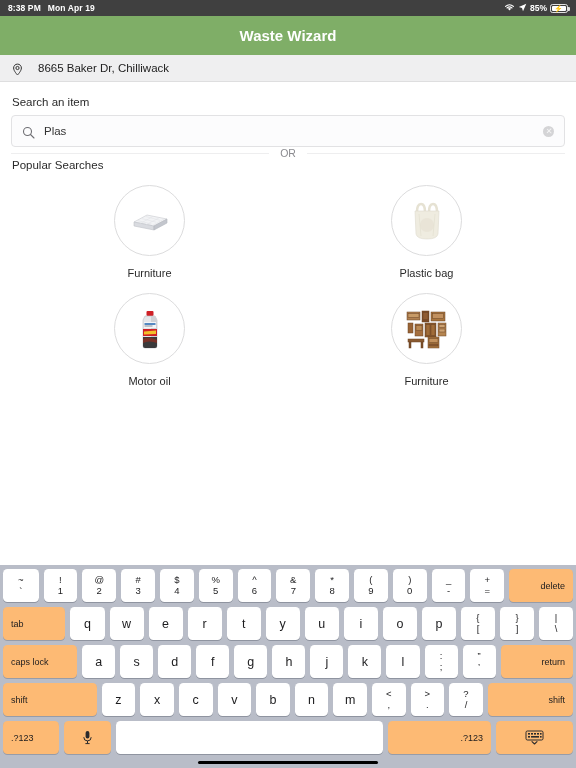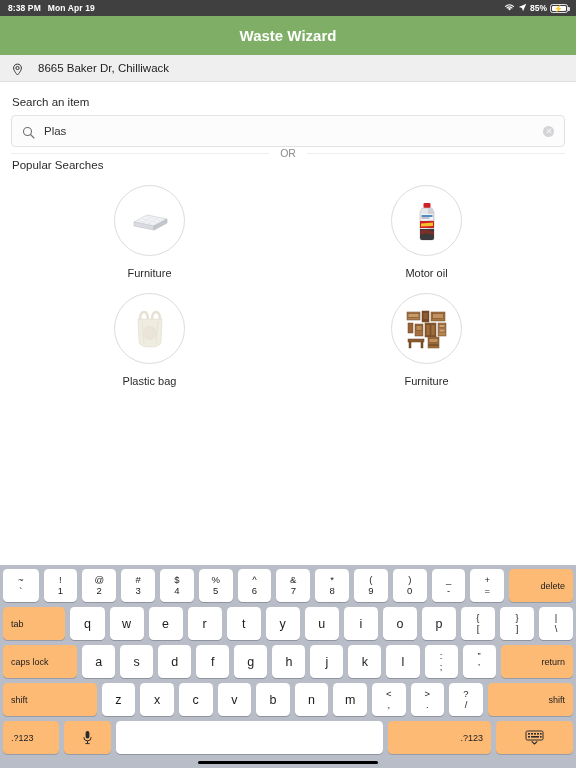--- a/index.html
+++ b/index.html
@@ -286,50 +286,50 @@
             </g>
           </svg>
         </div>
         <div class="tile-label">Furniture</div>
       </div>
 
       <div class="tile">
         <div class="tile-circle">
           <svg class="tile-art" viewBox="0 0 46 46">
             <g>
+              <path d="M13 14 Q13 6 17 6 Q21 6 21 14" fill="none" stroke="#e6e2d3" stroke-width="2.6" stroke-linecap="round"></path>
+              <path d="M25 14 Q25 6 29 6 Q33 6 33 14" fill="none" stroke="#e6e2d3" stroke-width="2.6" stroke-linecap="round"></path>
+              <path d="M11 13 L35 13 L34 36 Q33 41 23 41 Q13 41 12 36 Z" fill="#efece0" stroke="#dedace" stroke-width="0.6"></path>
+              <ellipse cx="23" cy="27" rx="7" ry="7" fill="#e4e0d0" opacity="0.6"></ellipse>
+              <path d="M15 16 L17 38" stroke="#e3dfd0" stroke-width="0.7"></path>
+              <path d="M31 16 L29 38" stroke="#e3dfd0" stroke-width="0.7"></path>
+            </g>
+          </svg>
+        </div>
+        <div class="tile-label">Plastic bag</div>
+      </div>
+
+      <div class="tile">
+        <div class="tile-circle">
+          <svg class="tile-art" viewBox="0 0 46 46">
+            <g>
               <rect x="19.5" y="5" width="7" height="5" rx="1" fill="#cf2026"></rect>
               <path d="M18 10 L28 10 L30 14 L30 40 Q30 42 28 42 L18 42 Q16 42 16 40 L16 14 Z" fill="#e6e7ea" stroke="#b9bcc2" stroke-width="0.6"></path>
               <path d="M24 10 L28 10 L30 14 L30 40 Q30 42 28 42 L24 42 Z" fill="#cfd1d6"></path>
               <rect x="17" y="16" width="12" height="6" fill="#f4f5f7"></rect>
               <rect x="17.5" y="17.2" width="11" height="1.6" fill="#2f6fb5"></rect>
               <rect x="17.5" y="19.4" width="8" height="1.2" fill="#9aa1ab"></rect>
               <path d="M16 23 L30 23 L30 30 L16 30 Z" fill="#cf2026"></path>
               <path d="M17 25.5 L29 24.5 L29 28 L17 28.6 Z" fill="#f2c02a"></path>
               <path d="M16 31 L30 31 L30 40 Q30 42 28 42 L18 42 Q16 42 16 40 Z" fill="#3a3a3c"></path>
               <path d="M16 33 Q22 30 30 34 L30 37 Q22 34 16 37 Z" fill="#8e2f22" opacity="0.75"></path>
             </g>
           </svg>
         </div>
         <div class="tile-label">Motor oil</div>
-      </div>
-
-      <div class="tile">
-        <div class="tile-circle">
-          <svg class="tile-art" viewBox="0 0 46 46">
-            <g>
-              <path d="M13 14 Q13 6 17 6 Q21 6 21 14" fill="none" stroke="#e6e2d3" stroke-width="2.6" stroke-linecap="round"></path>
-              <path d="M25 14 Q25 6 29 6 Q33 6 33 14" fill="none" stroke="#e6e2d3" stroke-width="2.6" stroke-linecap="round"></path>
-              <path d="M11 13 L35 13 L34 36 Q33 41 23 41 Q13 41 12 36 Z" fill="#efece0" stroke="#dedace" stroke-width="0.6"></path>
-              <ellipse cx="23" cy="27" rx="7" ry="7" fill="#e4e0d0" opacity="0.6"></ellipse>
-              <path d="M15 16 L17 38" stroke="#e3dfd0" stroke-width="0.7"></path>
-              <path d="M31 16 L29 38" stroke="#e3dfd0" stroke-width="0.7"></path>
-            </g>
-          </svg>
-        </div>
-        <div class="tile-label">Plastic bag</div>
       </div>
 
       <div class="tile">
         <div class="tile-circle">
           <svg class="tile-art" viewBox="0 0 46 46">
             <g stroke="#6b4426" stroke-width="0.5">
               <rect x="3" y="6" width="13" height="8" fill="#b08050"></rect>
               <rect x="4" y="7.5" width="11" height="4" fill="#c79a66"></rect>
               <rect x="18" y="5" width="7" height="11" fill="#7a4a26"></rect>
               <rect x="19" y="6.5" width="5" height="7" fill="#8f5c33"></rect>

